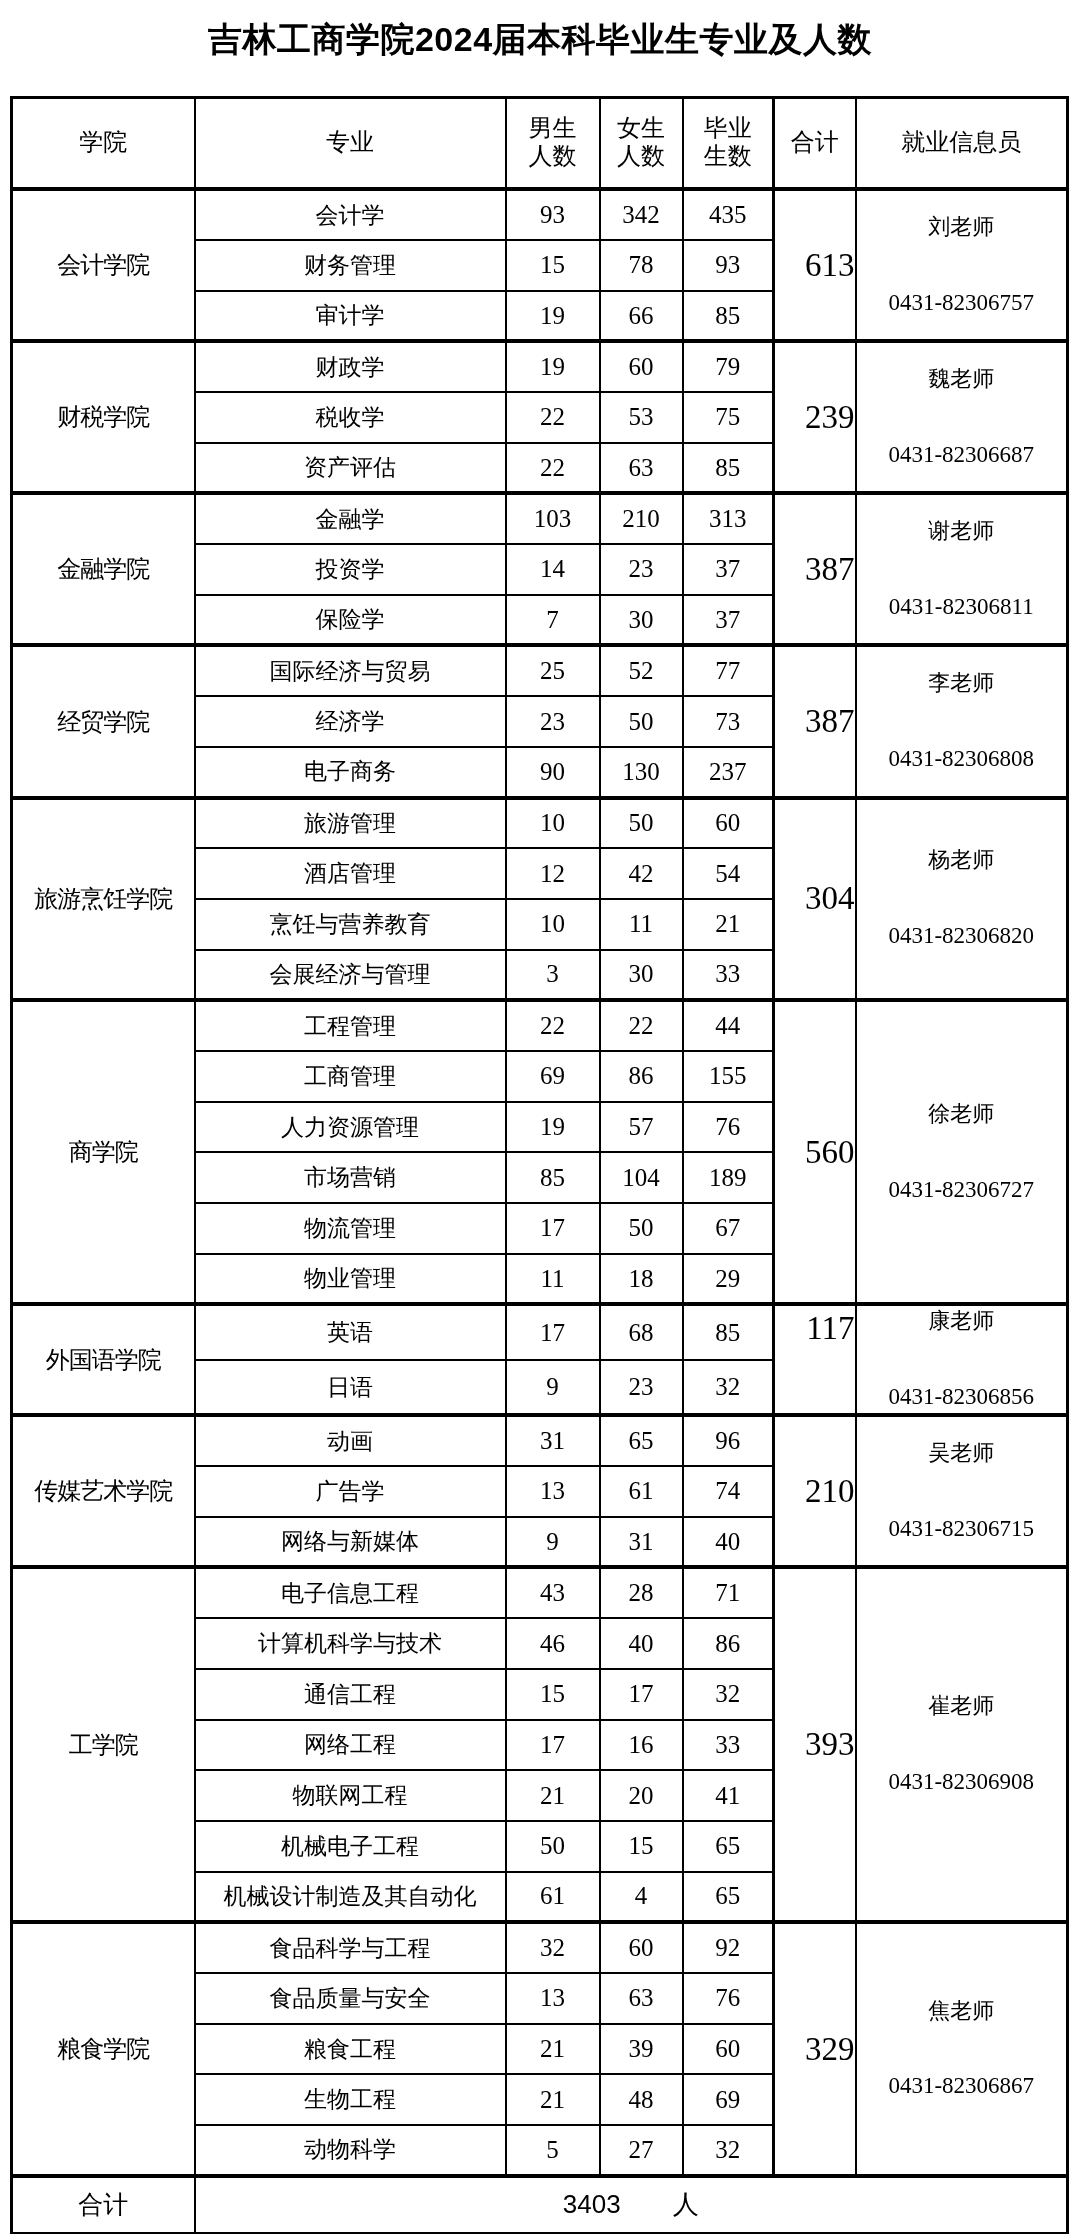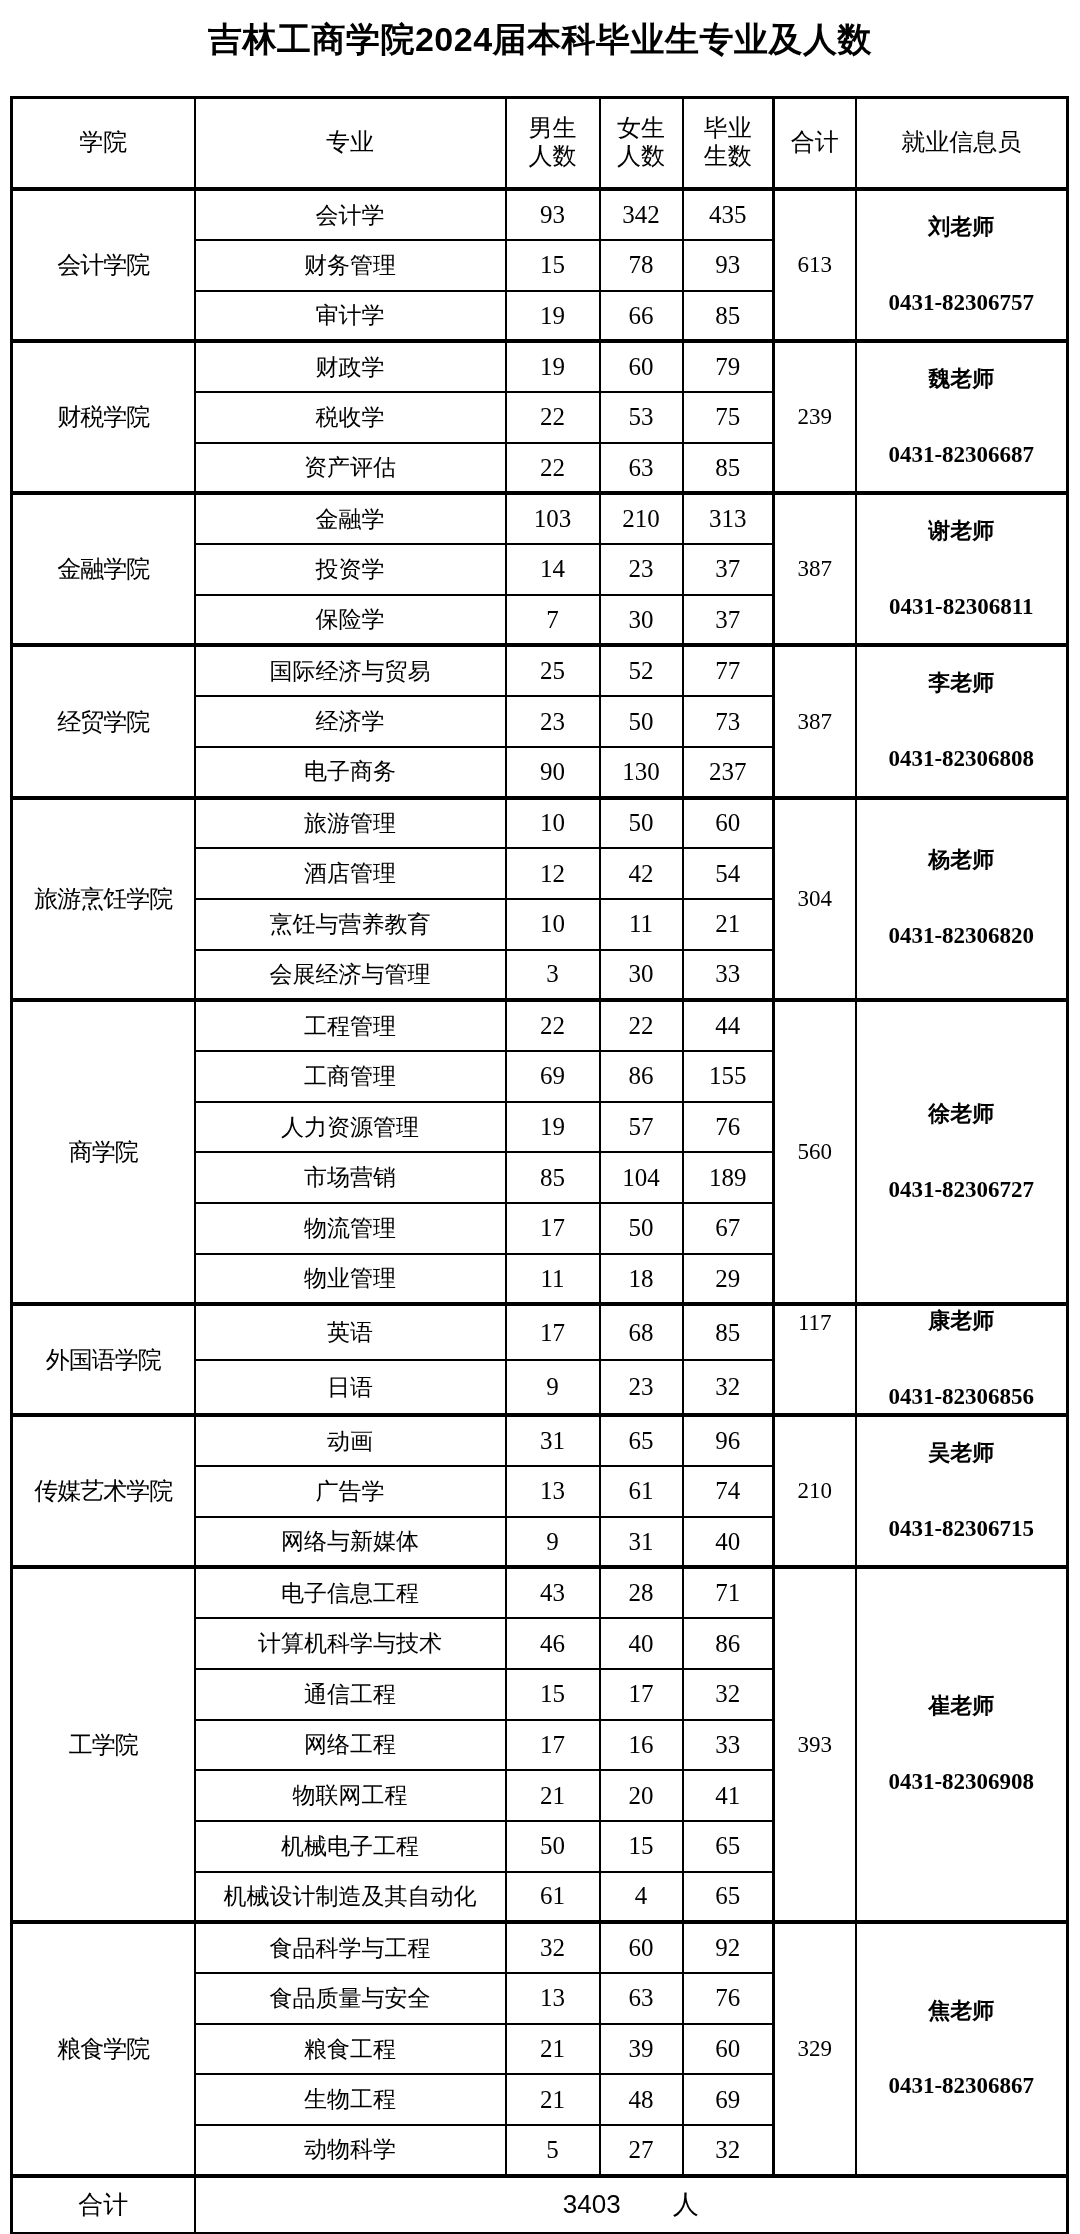--- a/index.html
+++ b/index.html
@@ -51,22 +51,22 @@
 
   .grad-table th {
     font-weight: normal;
     font-size: 24px;
     white-space: pre-line;
     line-height: 1.15;
   }
   td.college-cell { font-size: 24px; letter-spacing: -1px; }
   td.major-cell   { font-size: 23px; }
   td.num-cell     { font-size: 25px; }
-  td.total-cell   { font-size: 23px; }
-  td.officer-cell { font-size: 22px; line-height: 1.4; font-weight: bold; }
+  td.total-cell   { font-size: 33px; text-align: right; }
+  td.officer-cell { font-size: 22px; line-height: 1.4; }
   td.officer-cell .phone-line { font-size: 23px; margin-top: 44px; }
 
   
   .block-start { border-top: 4px solid #000 !important; }
   
   .grad-table thead th { border-bottom: 3px solid #000; }
   
   .thick-left { border-left: 3px solid #000 !important; }
   
   td.valign-top { vertical-align: top; padding-top: 4px; }

